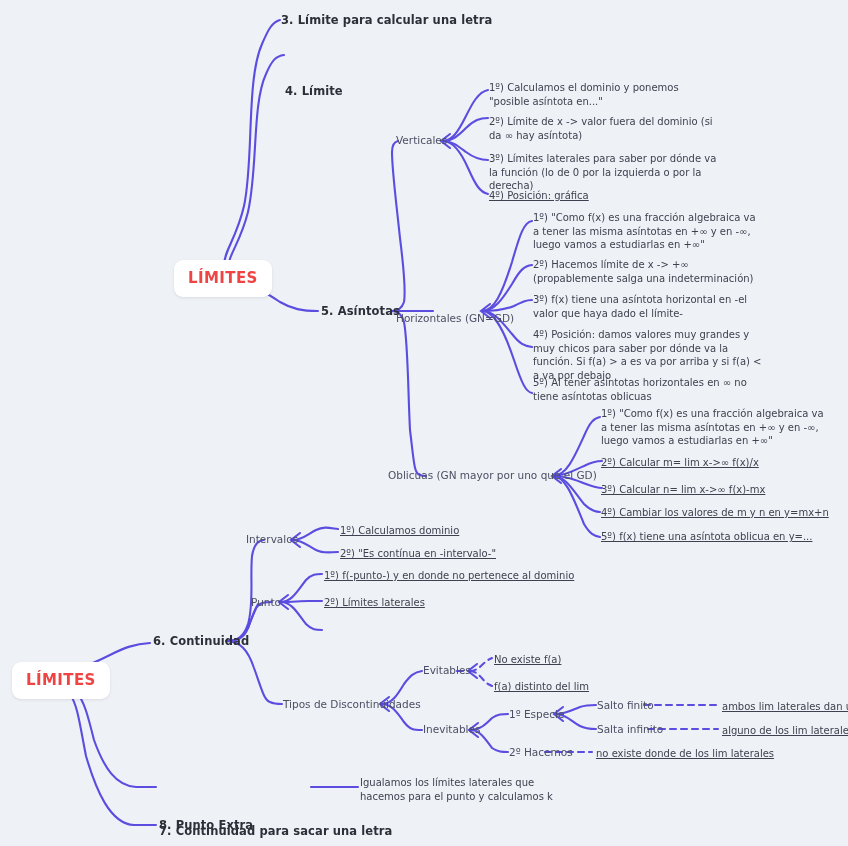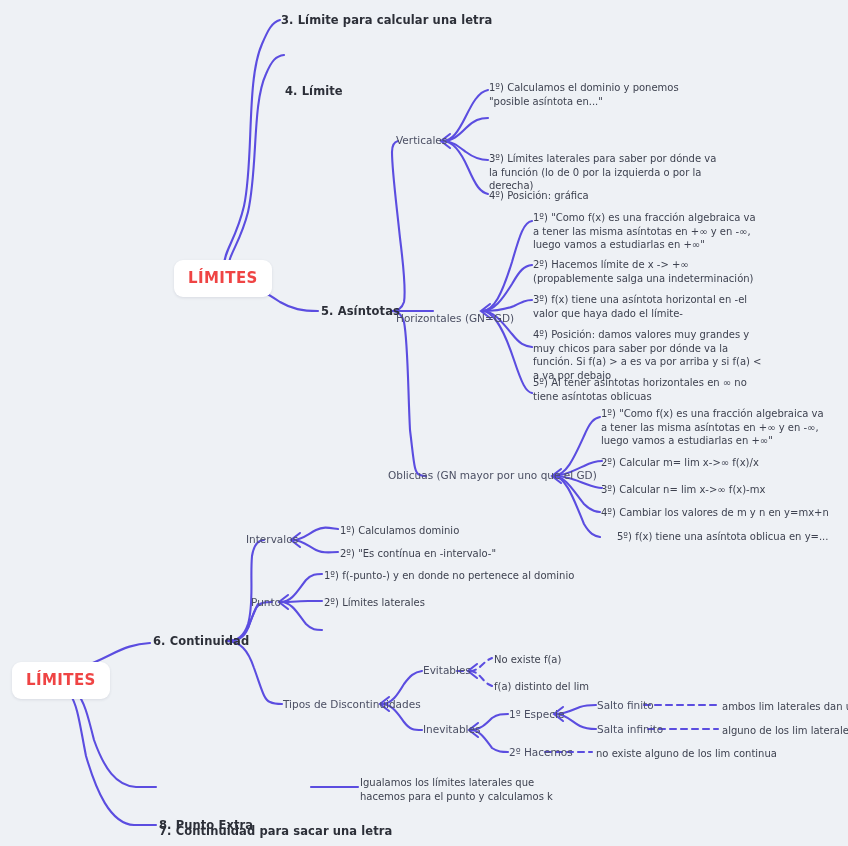--- a/index.html
+++ b/index.html
@@ -41,21 +41,21 @@
     color:#4b4f63;
     white-space:nowrap;
   }
   
   .leaf{
     font-weight:400;
     font-size:10px;
     line-height:1.35;
     color:#3e4250;
   }
-  .leaf.nowrap{white-space:nowrap;}
+  .leaf.nowrap{white-space:nowrap;text-decoration:underline;}
 </style>
 </head>
 <body>
 
 <div id="canvas">
 
   <svg id="edges" viewBox="0 0 848 846" xmlns="http://www.w3.org/2000/svg">
     <g fill="none" stroke="#5b4de0" stroke-width="2.1" stroke-linecap="round">
 
       <path d="M224,266 C224,250 236,240 244,206 C254,160 246,80 262,44 C268,30 272,22 280,20"></path>
@@ -150,38 +150,39 @@
   <div class="node lvl1" style="left:281px;top:13px;">3. Límite para calcular una letra</div>
   <div class="node lvl1" style="left:285px;top:48px;margin-top:36px;">4. Límite</div>
   <div class="node lvl1" style="left:321px;top:304px;">5. Asíntotas</div>
   <div class="node lvl1" style="left:153px;top:634px;">6. Continuidad</div>
   <div class="node lvl1" style="left:159px;top:824px;">7. Continuidad para sacar una letra</div>
   <div class="node lvl1" style="left:159px;top:818px;">8. Punto Extra</div>
 
   <div class="node lvl2" style="left:396px;top:134px;">Verticales</div>
 
   <div class="node leaf" style="left:489px;top:81px;width:225px;">1º) Calculamos el dominio y ponemos "posible asíntota en..."</div>
+  <div class="node leaf" style="left:489px;top:115px;width:225px;">2º) Límite de x -&gt; valor fuera del dominio (si da ∞ hay asíntota)</div>
   <div class="node leaf" style="left:489px;top:152px;width:235px;">3º) Límites laterales para saber por dónde va la función (lo de 0 por la izquierda o por la derecha)</div>
   <div class="node leaf nowrap" style="left:489px;top:189px;">4º) Posición: gráfica</div>
 
   <div class="node lvl2" style="left:396px;top:312px;">Horizontales (GN=GD)</div>
 
   <div class="node leaf" style="left:533px;top:211px;width:225px;">1º) "Como f(x) es una fracción algebraica va a tener las misma asíntotas en +∞ y en -∞, luego vamos a estudiarlas en +∞"</div>
   <div class="node leaf" style="left:533px;top:258px;width:228px;">2º) Hacemos límite de x -&gt; +∞ (propablemente salga una indeterminación)</div>
   <div class="node leaf" style="left:533px;top:293px;width:228px;">3º) f(x) tiene una asíntota horizontal en -el valor que haya dado el límite-</div>
   <div class="node leaf" style="left:533px;top:328px;width:230px;">4º) Posición: damos valores muy grandes y muy chicos para saber por dónde va la función. Si f(a) &gt; a es va por arriba y si f(a) &lt; a va por debajo</div>
   <div class="node leaf" style="left:533px;top:376px;width:230px;">5º) Al tener asíntotas horizontales en ∞ no tiene asíntotas oblicuas</div>
 
   <div class="node lvl2" style="left:388px;top:469px;">Oblicuas (GN mayor por uno que el GD)</div>
 
   <div class="node leaf" style="left:601px;top:407px;width:226px;">1º) "Como f(x) es una fracción algebraica va a tener las misma asíntotas en +∞ y en -∞, luego vamos a estudiarlas en +∞"</div>
   <div class="node leaf nowrap" style="left:601px;top:456px;">2º) Calcular m= lim x-&gt;∞  f(x)/x</div>
   <div class="node leaf nowrap" style="left:601px;top:483px;">3º) Calcular n= lim x-&gt;∞  f(x)-mx</div>
   <div class="node leaf nowrap" style="left:601px;top:506px;">4º) Cambiar los valores de m y n en y=mx+n</div>
-  <div class="node leaf nowrap" style="left:617px;top:530px;">5º) f(x) tiene una asíntota oblicua en y=...</div>
+  <div class="node leaf nowrap" style="left:601px;top:530px;">5º) f(x) tiene una asíntota oblicua en y=...</div>
 
   <div class="node lvl2" style="left:246px;top:533px;">Intervalos</div>
   <div class="node leaf nowrap" style="left:340px;top:524px;">1º) Calculamos dominio</div>
   <div class="node leaf nowrap" style="left:340px;top:547px;">2º) "Es contínua en -intervalo-"</div>
 
   <div class="node lvl2" style="left:251px;top:596px;">Punto</div>
   <div class="node leaf nowrap" style="left:324px;top:569px;">1º) f(-punto-) y en donde no pertenece al dominio</div>
   <div class="node leaf nowrap" style="left:324px;top:596px;">2º) Límites laterales</div>
 
   <div class="node lvl2" style="left:283px;top:698px;">Tipos de Discontinuidades</div>
@@ -192,17 +193,17 @@
 
   <div class="node lvl2" style="left:423px;top:723px;text-align:center;">Inevitables</div>
 
   <div class="node lvl2" style="left:509px;top:708px;">1º Especie</div>
   <div class="node lvl2" style="left:597px;top:699px;">Salto finito</div>
   <div class="node leaf nowrap" style="left:722px;top:700px;">ambos lim laterales dan un número</div>
   <div class="node lvl2" style="left:597px;top:723px;">Salta infinito</div>
   <div class="node leaf nowrap" style="left:722px;top:724px;">alguno de los lim laterales da ∞</div>
 
   <div class="node lvl2" style="left:509px;top:746px;">2º Hacemos</div>
-  <div class="node leaf nowrap" style="left:596px;top:747px;">no existe alguno de los lim continua</div>
+  <div class="node leaf nowrap" style="left:596px;top:747px;">no existe donde de los lim laterales</div>
 
   <div class="node leaf" style="left:360px;top:776px;width:210px;">Igualamos los límites laterales que hacemos para el punto y calculamos k</div>
 
 </div>
 
 </body></html>

